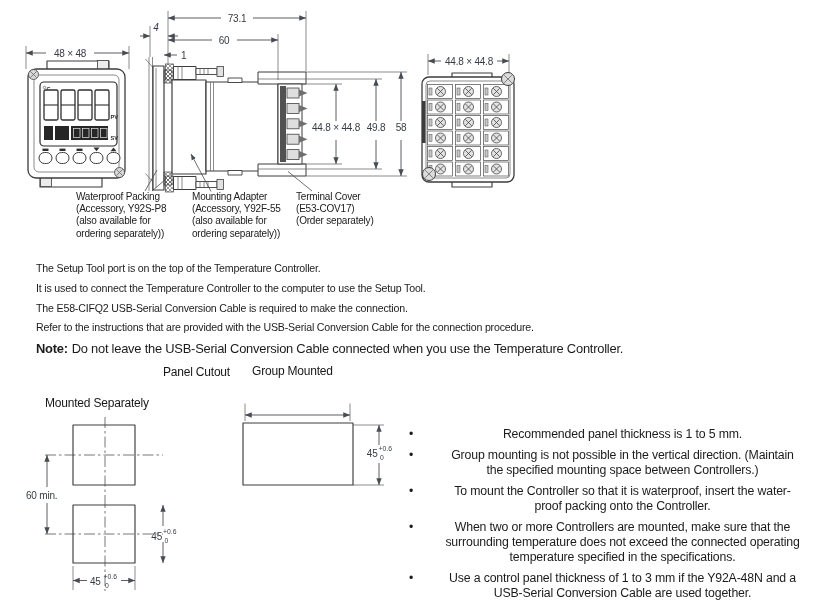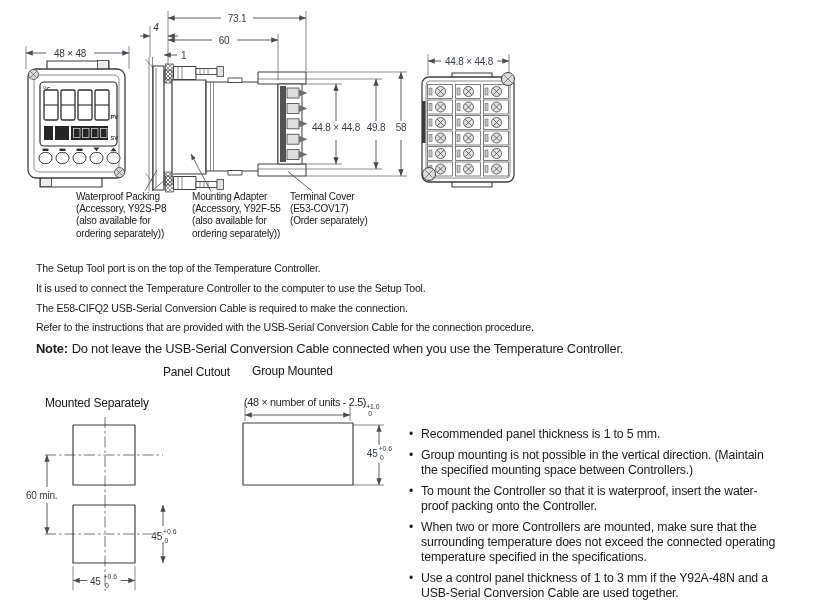--- a/index.html
+++ b/index.html
@@ -29,21 +29,21 @@
   .h2{position:absolute;font-size:12px;letter-spacing:-0.2px;color:#171717;white-space:nowrap;}
   .formula{position:absolute;left:244px;top:396px;font-size:10.8px;letter-spacing:-0.3px;
            color:#26262b;white-space:nowrap;}
   .tol{display:inline-flex;flex-direction:column;font-size:6.8px;line-height:6.8px;
        vertical-align:-3px;letter-spacing:0;}
   .tol span:last-child{padding-left:2px;}
   .notes{position:absolute;left:409px;top:427px;width:415px;}
   .note-item{display:flex;margin-bottom:6px;}
   .note-bullet{width:12px;flex:0 0 12px;font-size:12.3px;line-height:15px;}
   .note-text{flex:1;font-size:12.3px;line-height:15px;letter-spacing:-0.15px;
-             white-space:pre-line;color:#1b1b1b;}
+             white-space:pre-line;color:#1b1b1b;text-align:center;}
 </style>
 </head>
 <body>
 
 <div class="page">
 
   <svg width="825" height="256" viewBox="0 0 825 256">
     <defs>
       <marker id="ah" viewBox="0 0 10 10" refX="10" refY="5" markerWidth="7.5" markerHeight="7.5" orient="auto-start-reverse">
         <path d="M0,1 L10,5 L0,9 Z" fill="#474c53"></path>
@@ -258,44 +258,38 @@
   </svg>
 
   <div class="callout" style="left:76px;top:191px">Waterproof Packing
 (Accessory, Y92S-P8
 (also available for
 ordering separately))</div>
   <div class="callout" style="left:192px;top:191px">Mounting Adapter
 (Accessory, Y92F-55
  (also available for
 ordering separately))</div>
-  <div class="callout" style="left:290px;top:191px">Terminal Cover
+  <div class="callout" style="left:296px;top:191px">Terminal Cover
 (E53-COV17)
 (Order separately)</div>
 
   <div class="para">
     <div class="pl">The Setup Tool port is on the top of the Temperature Controller.</div>
     <div class="pl">It is used to connect the Temperature Controller to the computer to use the Setup Tool.</div>
     <div class="pl">The E58-CIFQ2 USB-Serial Conversion Cable is required to make the connection.</div>
     <div class="pl">Refer to the instructions that are provided with the USB-Serial Conversion Cable for the connection procedure.</div>
     <div class="pnote">
       <b>Note:</b><span>Do not leave the USB-Serial Conversion Cable connected when you use the Temperature Controller.</span>
     </div>
   </div>
 
   <div class="h2" style="left:163px;top:365px">Panel Cutout</div>
   <div class="h2" style="left:45px;top:396px">Mounted Separately</div>
   <div class="h2" style="left:252px;top:364px">Group Mounted</div>
 
-  <div class="formula">
-    <span>(48 × number of units - 2.5)</span><span class="tol">
-        <span>+1.0</span>
-        <span>0</span>
-      </span>
-  </div>
 
   <svg style="top:360px" width="410" height="250" viewBox="0 0 410 250">
     <defs>
       <marker id="ah2" viewBox="0 0 10 10" refX="10" refY="5" markerWidth="7.5" markerHeight="7.5" orient="auto-start-reverse">
         <path d="M0,1 L10,5 L0,9 Z" fill="#474c53"></path>
       </marker>
     </defs>
 
     <g>
       <rect class="ln wf" x="73" y="65" width="62" height="60"></rect>

